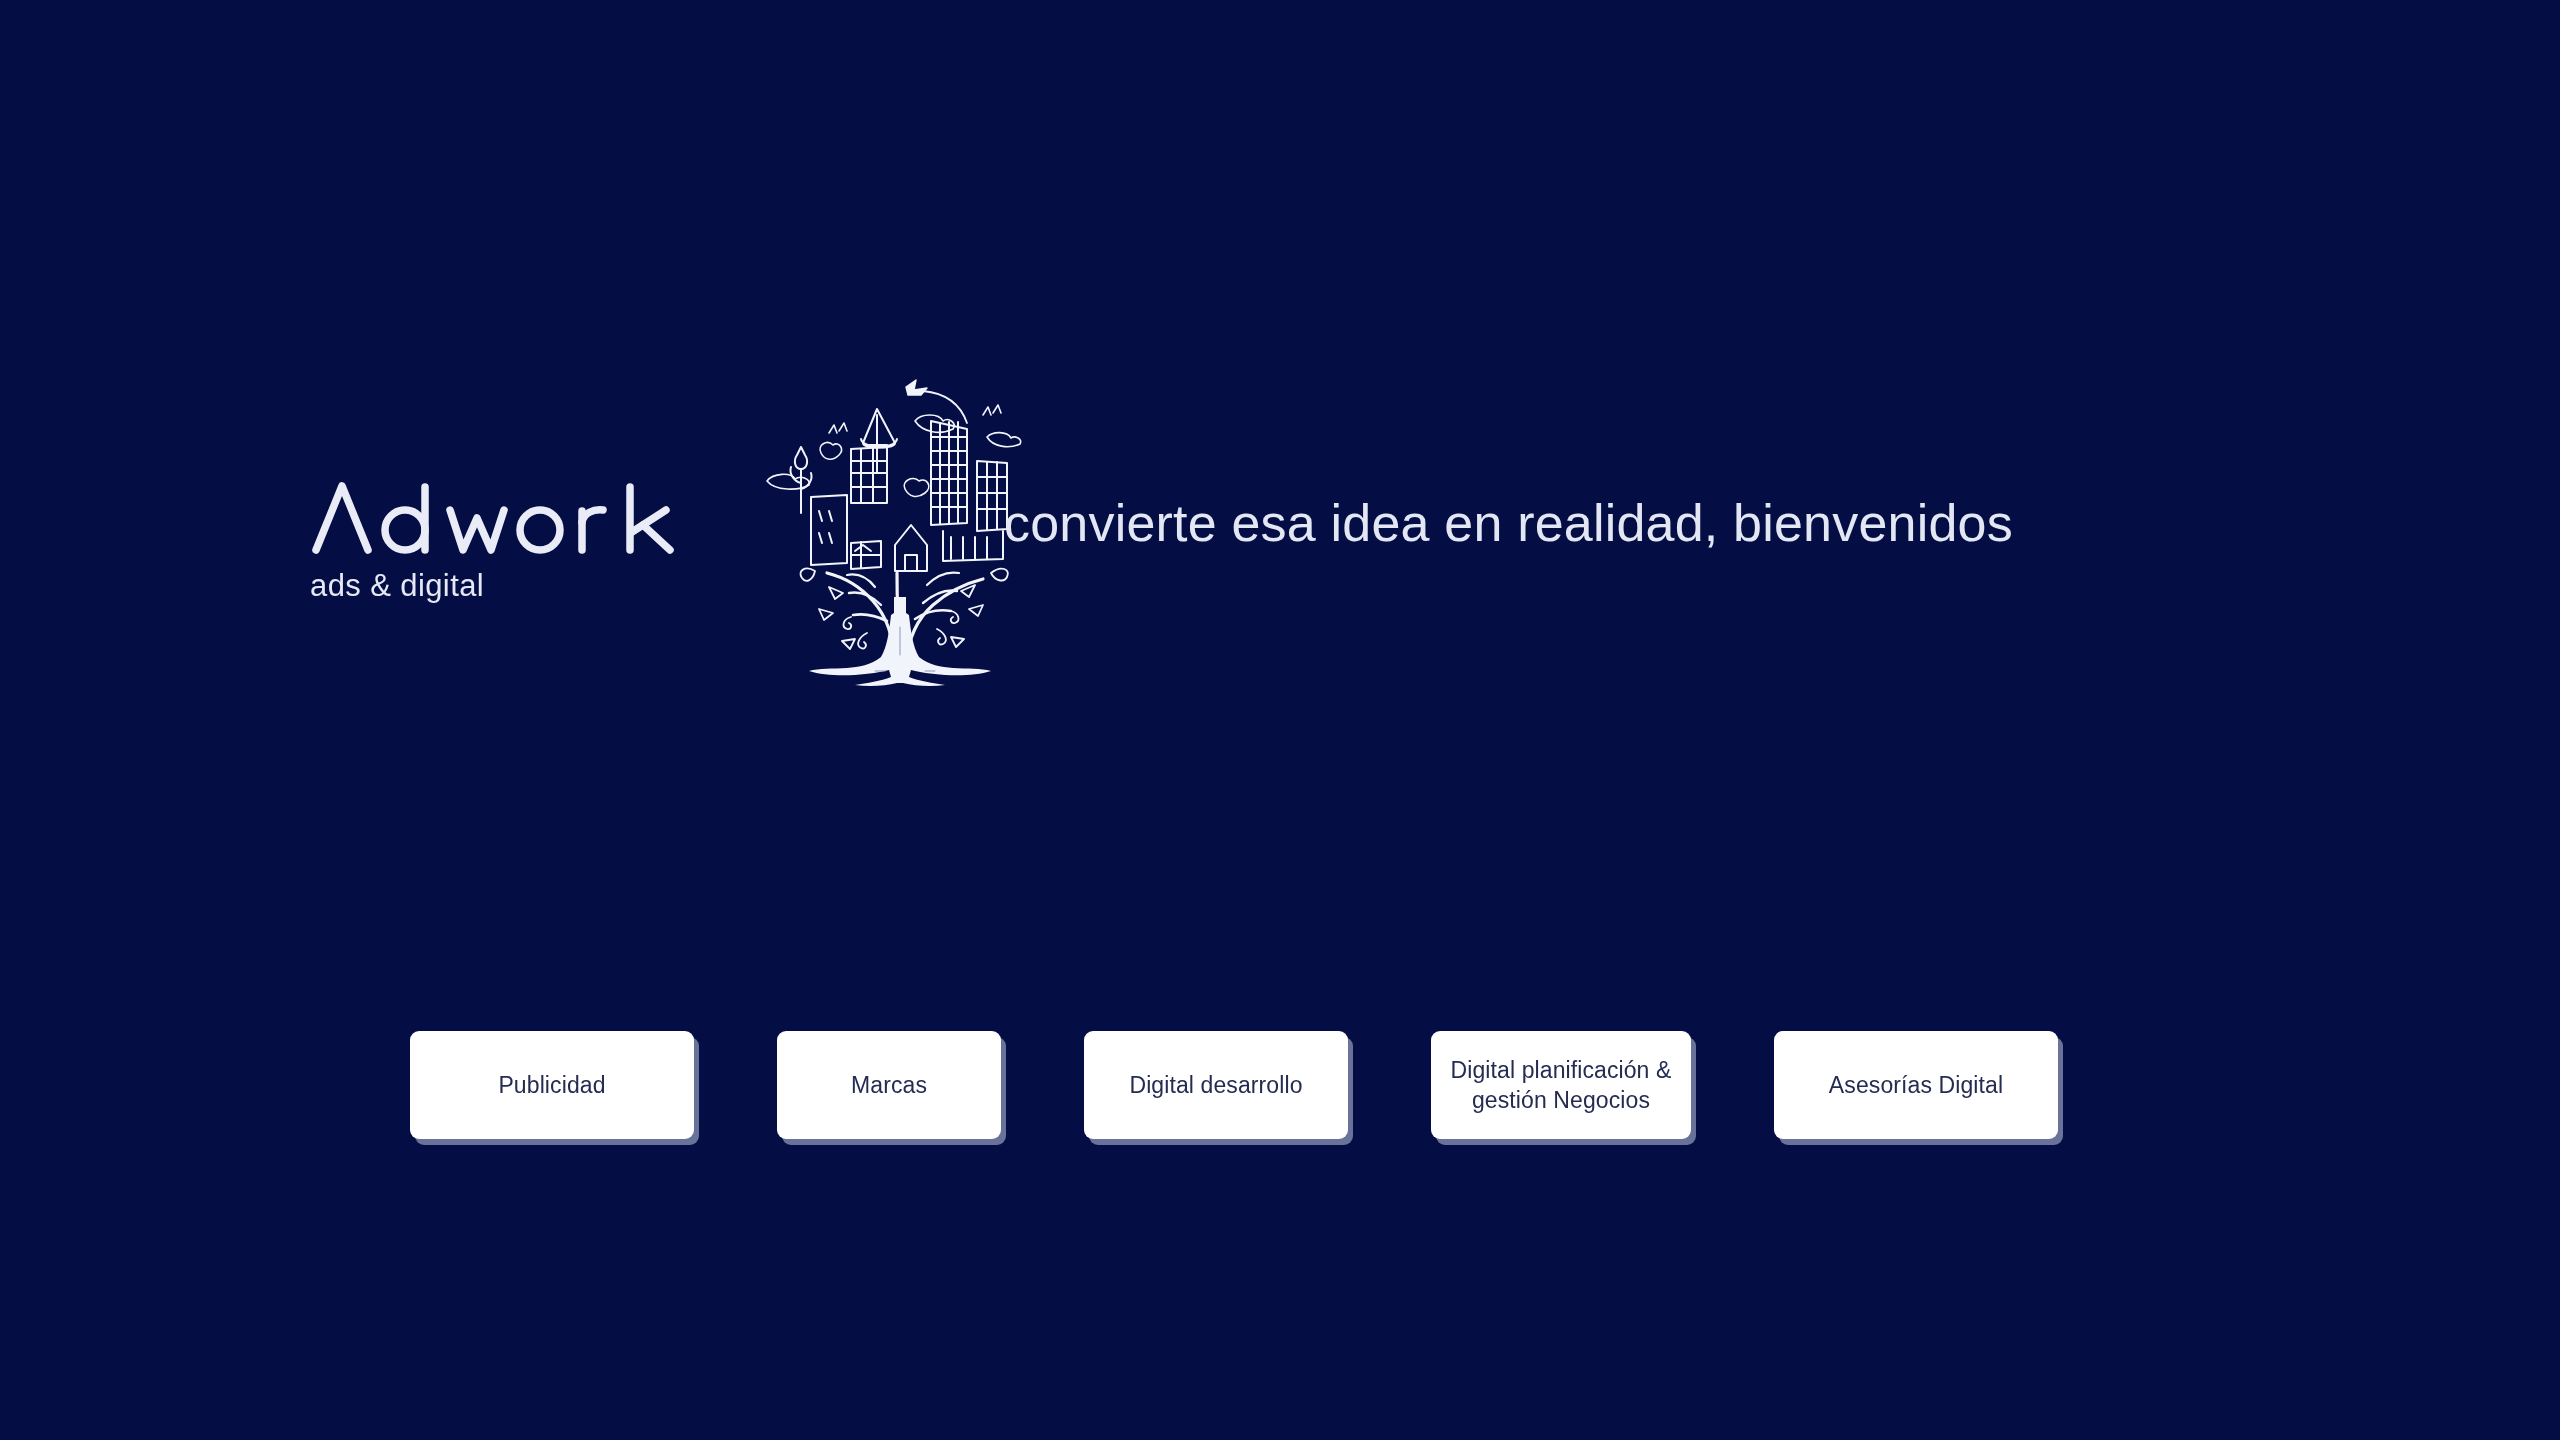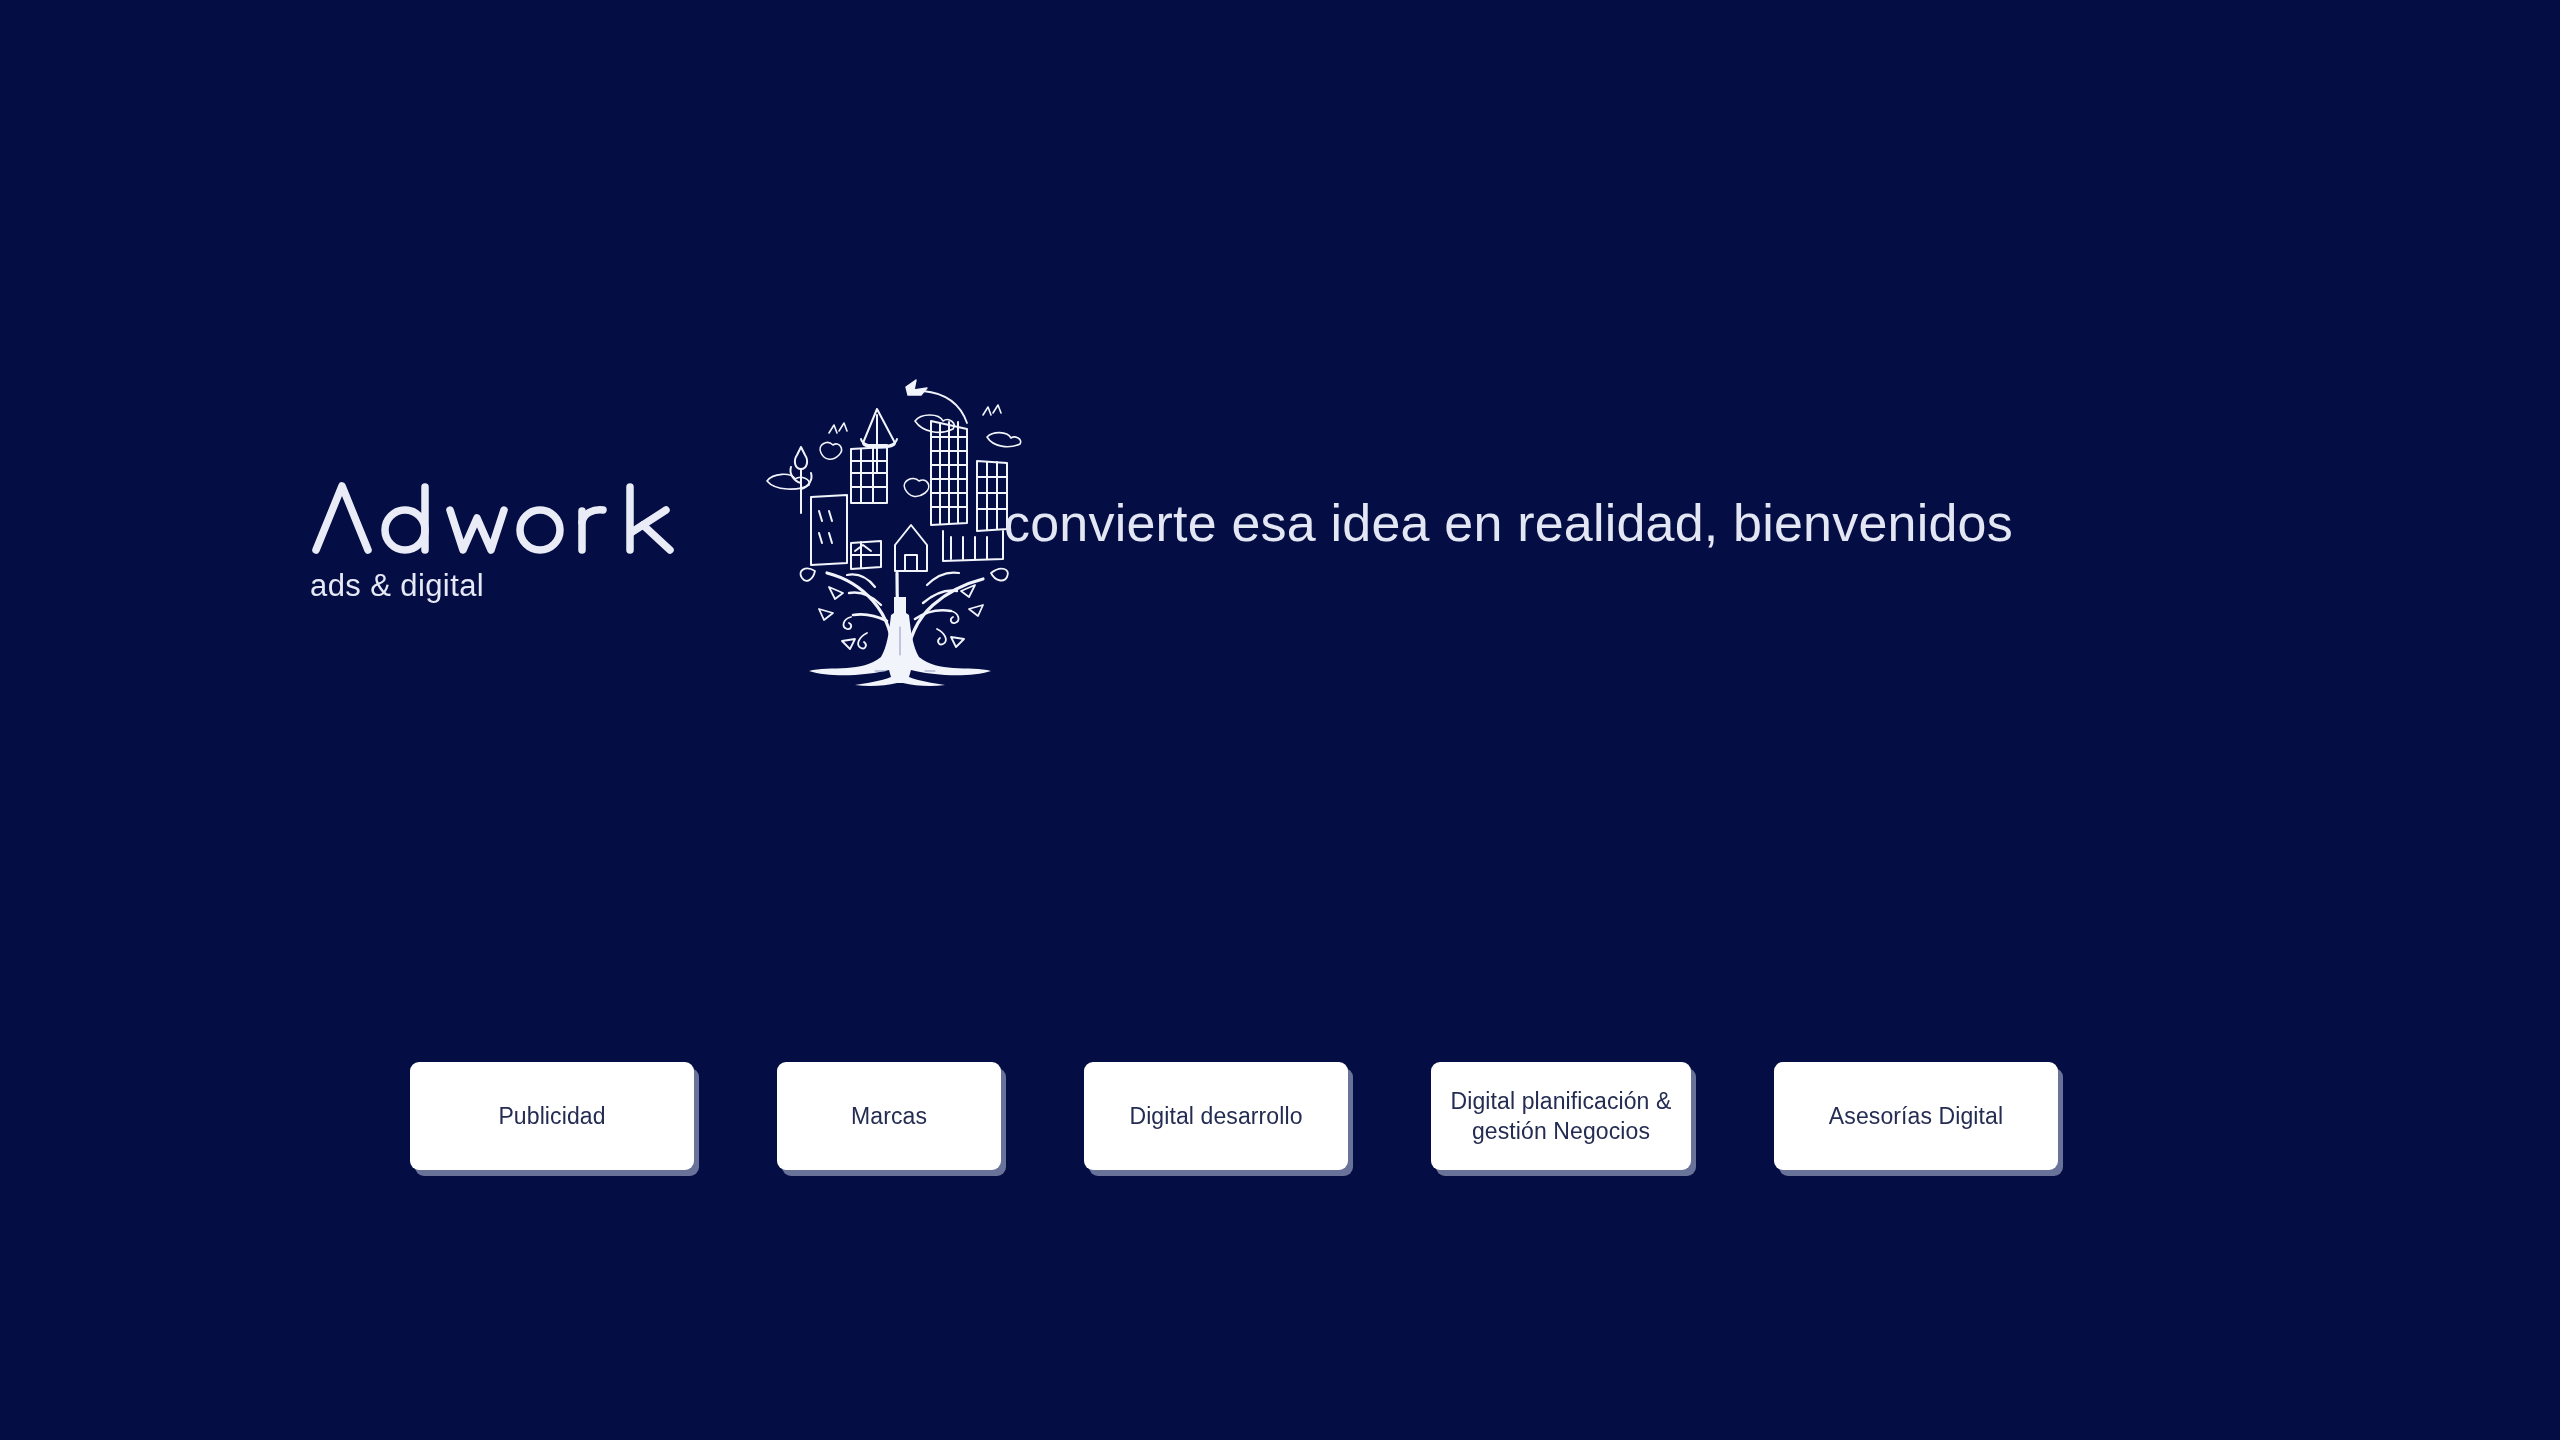--- a/index.html
+++ b/index.html
@@ -67,21 +67,21 @@
     font-weight: 400;
     letter-spacing: 0.2px;
     white-space: nowrap;
     line-height: 1;
   }
 
   
   #nav-buttons {
     position: absolute;
     left: 402px;
-    top: 1062px;
+    top: 1031px;
     display: flex;
     align-items: center;
     gap: 83px;
     padding-left: 8px;
   }
   .nav-button {
     box-sizing: border-box;
     height: 108px;
     background: #ffffff;
     border: none;

